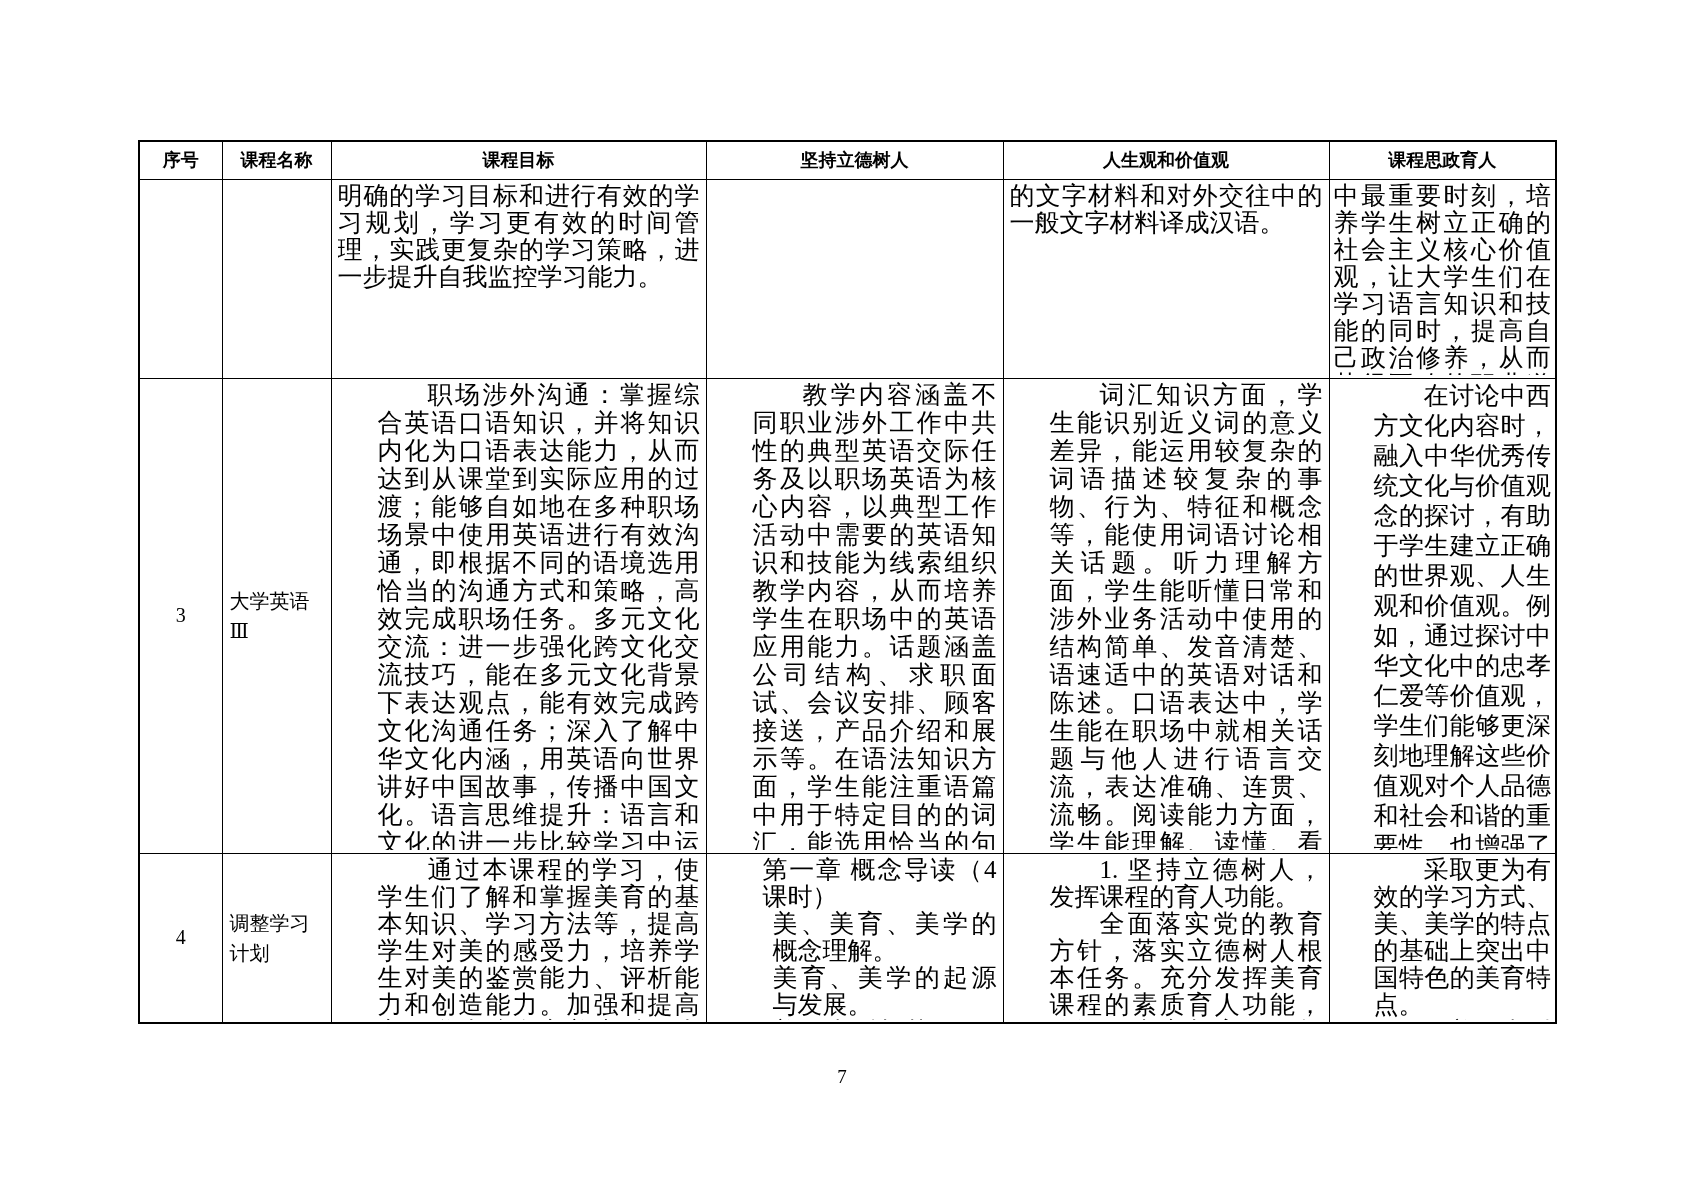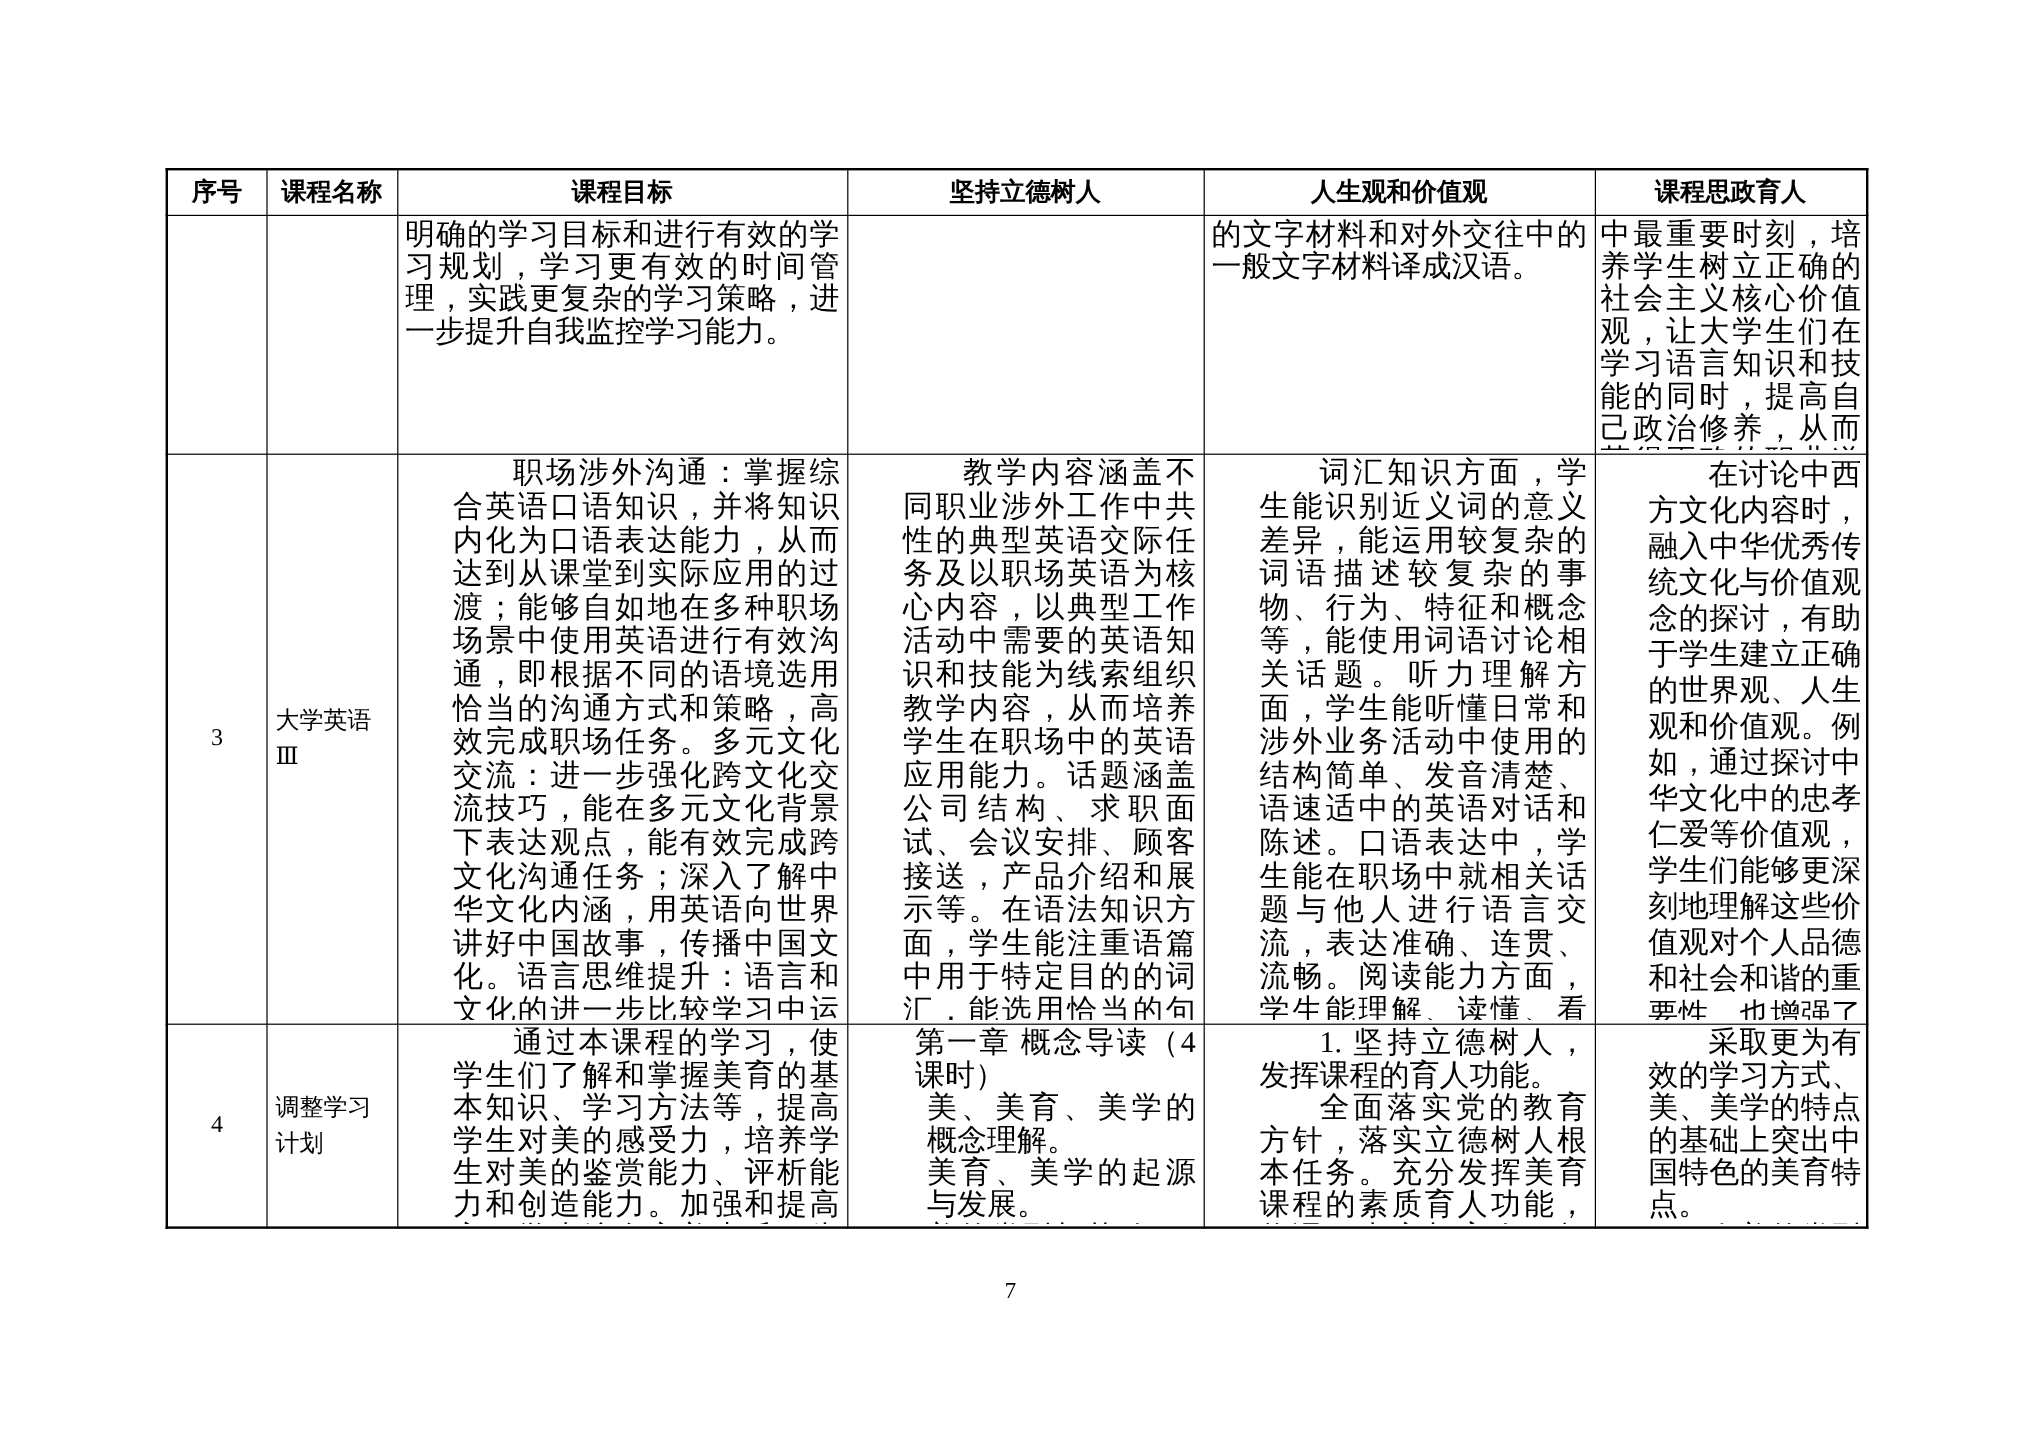--- a/index.html
+++ b/index.html
@@ -30,21 +30,21 @@
     border: 2.5px solid #000;
   }
   .course-table th, .course-table td {
     border: 1.5px solid #000;
     overflow: hidden;
   }
   .course-table thead tr { height: 38px; }
   .course-table th {
     font-family: Liberation Sans, sans-serif;
     font-weight: 700;
-    font-size: 21px;
+    font-size: 18px;
     text-align: center;
     vertical-align: middle;
     padding: 0 2px;
   }
   tr.r0 { height: 199px; }
   tr.r1 { height: 475px; }
   tr.r2 { height: 170px; }
   td.c-no {
     text-align: center;
     vertical-align: middle;

